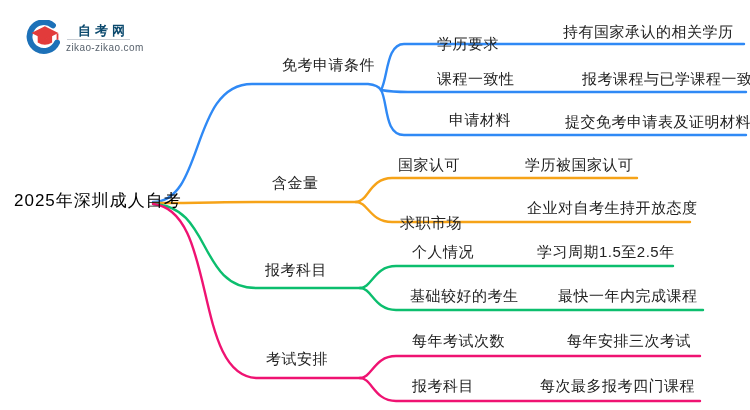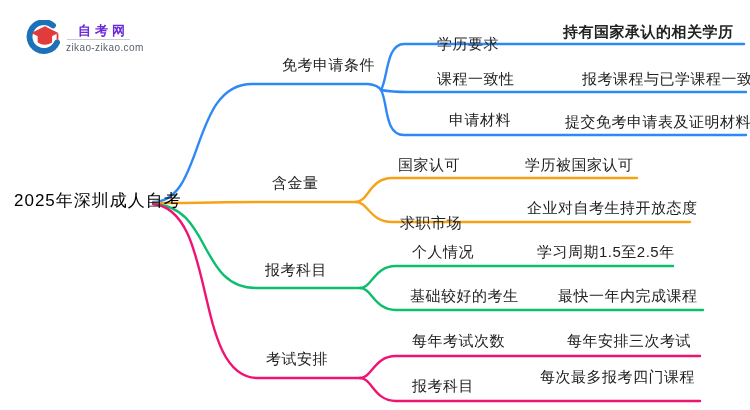--- a/index.html
+++ b/index.html
@@ -15,21 +15,21 @@
   .root{font-size:17px;color:#000;letter-spacing:1px;}
   .branch-label{font-size:15px;color:#222;}
   .child-label{font-size:15px;color:#222;}
   .child-value{font-size:15px;color:#222;}
   #lines{position:absolute;left:0;top:0;}
   
   .logo{position:absolute;left:26px;top:20px;width:120px;height:36px;}
   .logo-icon{position:absolute;left:0;top:0;}
   .logo-name{
     position:absolute;left:52px;top:2px;font-size:13px;font-weight:bold;
-    color:#6d28d9;letter-spacing:4px;
+    color:#0c4a6e;letter-spacing:4px;
   }
   .logo-divider{position:absolute;left:41px;top:19px;width:63px;height:1px;background:#c9ced4;}
   .logo-url{position:absolute;left:40px;top:22px;font-size:10px;color:#58626d;letter-spacing:0.4px;}
 </style>
 </head>
 <body>
 
 <svg id="lines" width="750" height="410" viewBox="0 0 750 410">
   <g fill="none" stroke-width="2.4" stroke-linecap="round">
 
@@ -65,32 +65,32 @@
 </div>
 
 <div class="node root" style="left:14px;top:192px;">2025年深圳成人自考</div>
 
 <div class="node branch-label" style="left:282px;top:56px;">免考申请条件</div>
 <div class="node branch-label" style="left:272px;top:174px;">含金量</div>
 <div class="node branch-label" style="left:265px;top:261px;">报考科目</div>
 <div class="node branch-label" style="left:266px;top:350px;">考试安排</div>
 
 <div class="node child-label" style="left:437px;top:35px;">学历要求</div>
-<div class="node child-value" style="left:563px;top:23px;font-weight:bold;">持有国家承认的相关学历</div>
+<div class="node child-value" style="left:563px;top:23px;">持有国家承认的相关学历</div>
 <div class="node child-label" style="left:437px;top:70px;text-align:right;">课程一致性</div>
 <div class="node child-value" style="left:582px;top:70px;">报考课程与已学课程一致</div>
 <div class="node child-label" style="left:449px;top:113px;font-family:Liberation Mono, monospace;">申请材料</div>
 <div class="node child-value" style="left:565px;top:113px;">提交免考申请表及证明材料</div>
 
 <div class="node child-label" style="left:398px;top:156px;">国家认可</div>
 <div class="node child-value" style="left:525px;top:156px;">学历被国家认可</div>
 <div class="node child-label" style="left:400px;top:214px;">求职市场</div>
 <div class="node child-value" style="left:527px;top:199px;">企业对自考生持开放态度</div>
 
 <div class="node child-label" style="left:412px;top:243px;">个人情况</div>
 <div class="node child-value" style="left:537px;top:243px;">学习周期1.5至2.5年</div>
 <div class="node child-label" style="left:410px;top:287px;">基础较好的考生</div>
 <div class="node child-value" style="left:558px;top:287px;">最快一年内完成课程</div>
 
 <div class="node child-label" style="left:412px;top:332px;">每年考试次数</div>
 <div class="node child-value" style="left:567px;top:332px;">每年安排三次考试</div>
 <div class="node child-label" style="left:412px;top:377px;">报考科目</div>
-<div class="node child-value" style="left:540px;top:368px;">每次最多报考四门课程</div>
+<div class="node child-value" style="left:540px;top:377px;">每次最多报考四门课程</div>
 
 </body></html>

